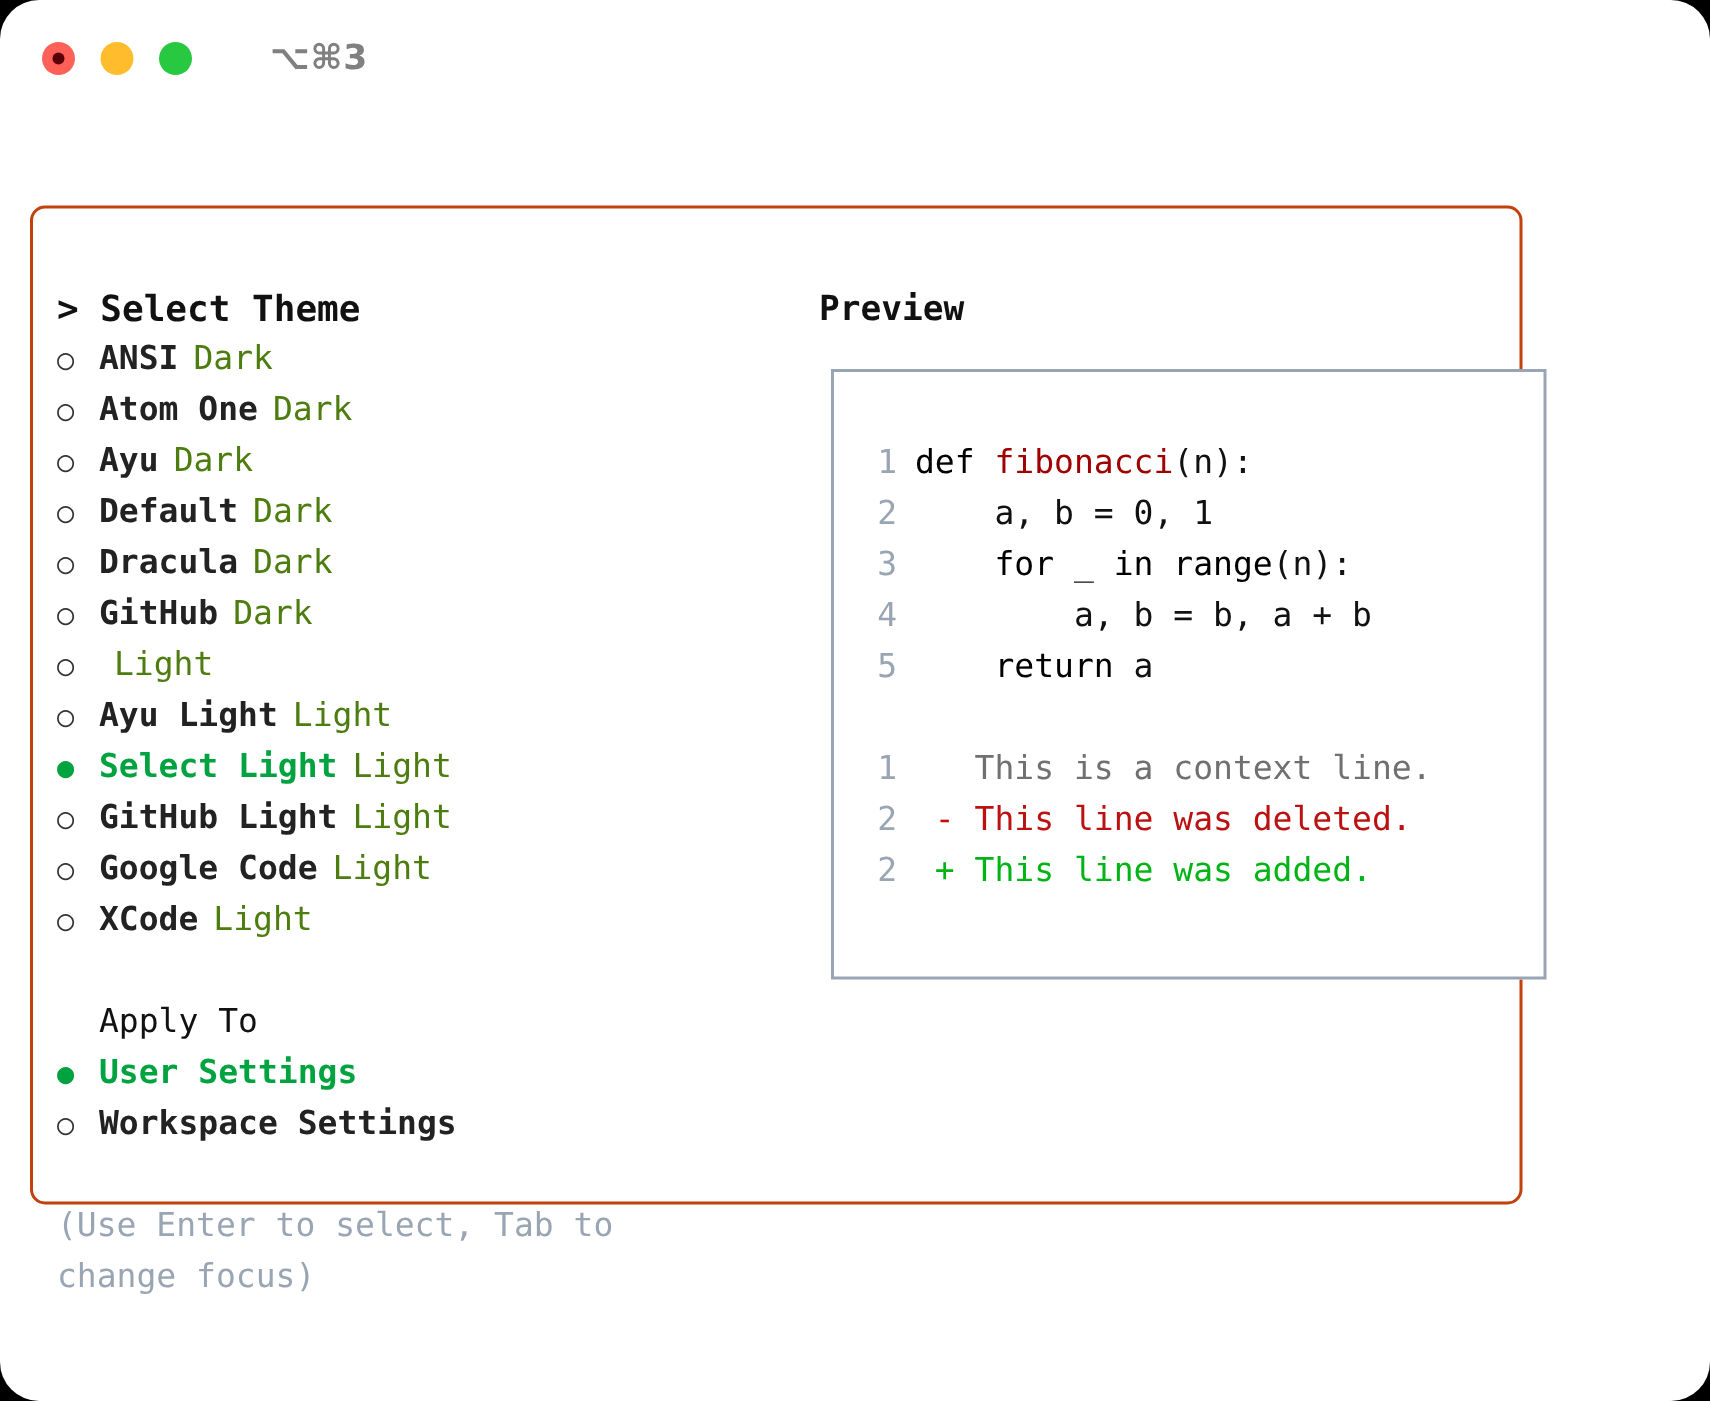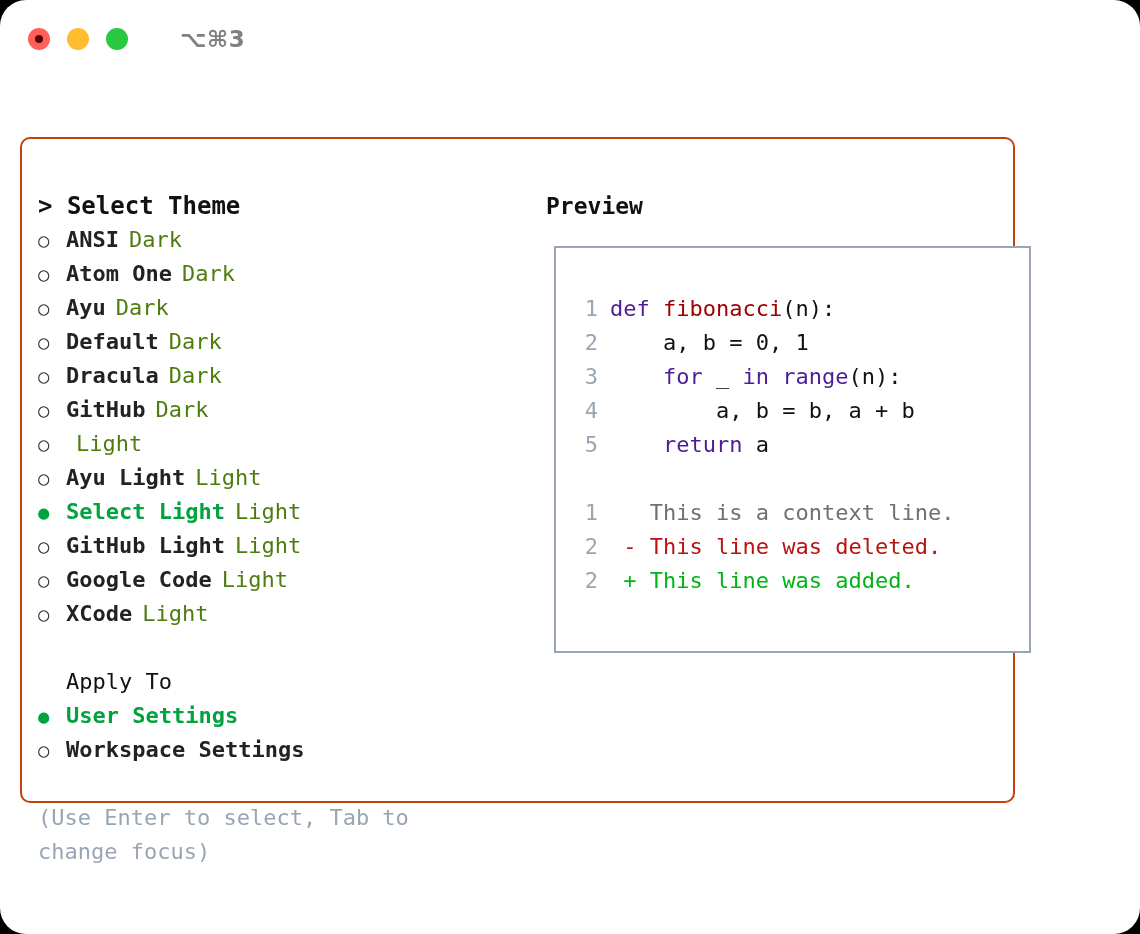--- a/index.html
+++ b/index.html
@@ -183,21 +183,21 @@
     white-space: pre;
   }
   .lineno {
     width: 28px;
     flex: 0 0 28px;
     text-align: right;
     color: #9aa5b4;
     margin-right: 12px;
   }
   .code-text { white-space: pre; }
-  .tok-kw   { color: #4c1d95; }
+  .tok-kw   { color: #000000; }
   .tok-fn   { color: #a00000; }
   .tok-plain{ color: #111111; }
   .tok-ctx  { color: #707070; }
   .tok-del  { color: #bb1111; }
   .tok-add  { color: #00b416; }
   .gap-line { height: 34px; }
 </style>
 </head>
 <body>
 

